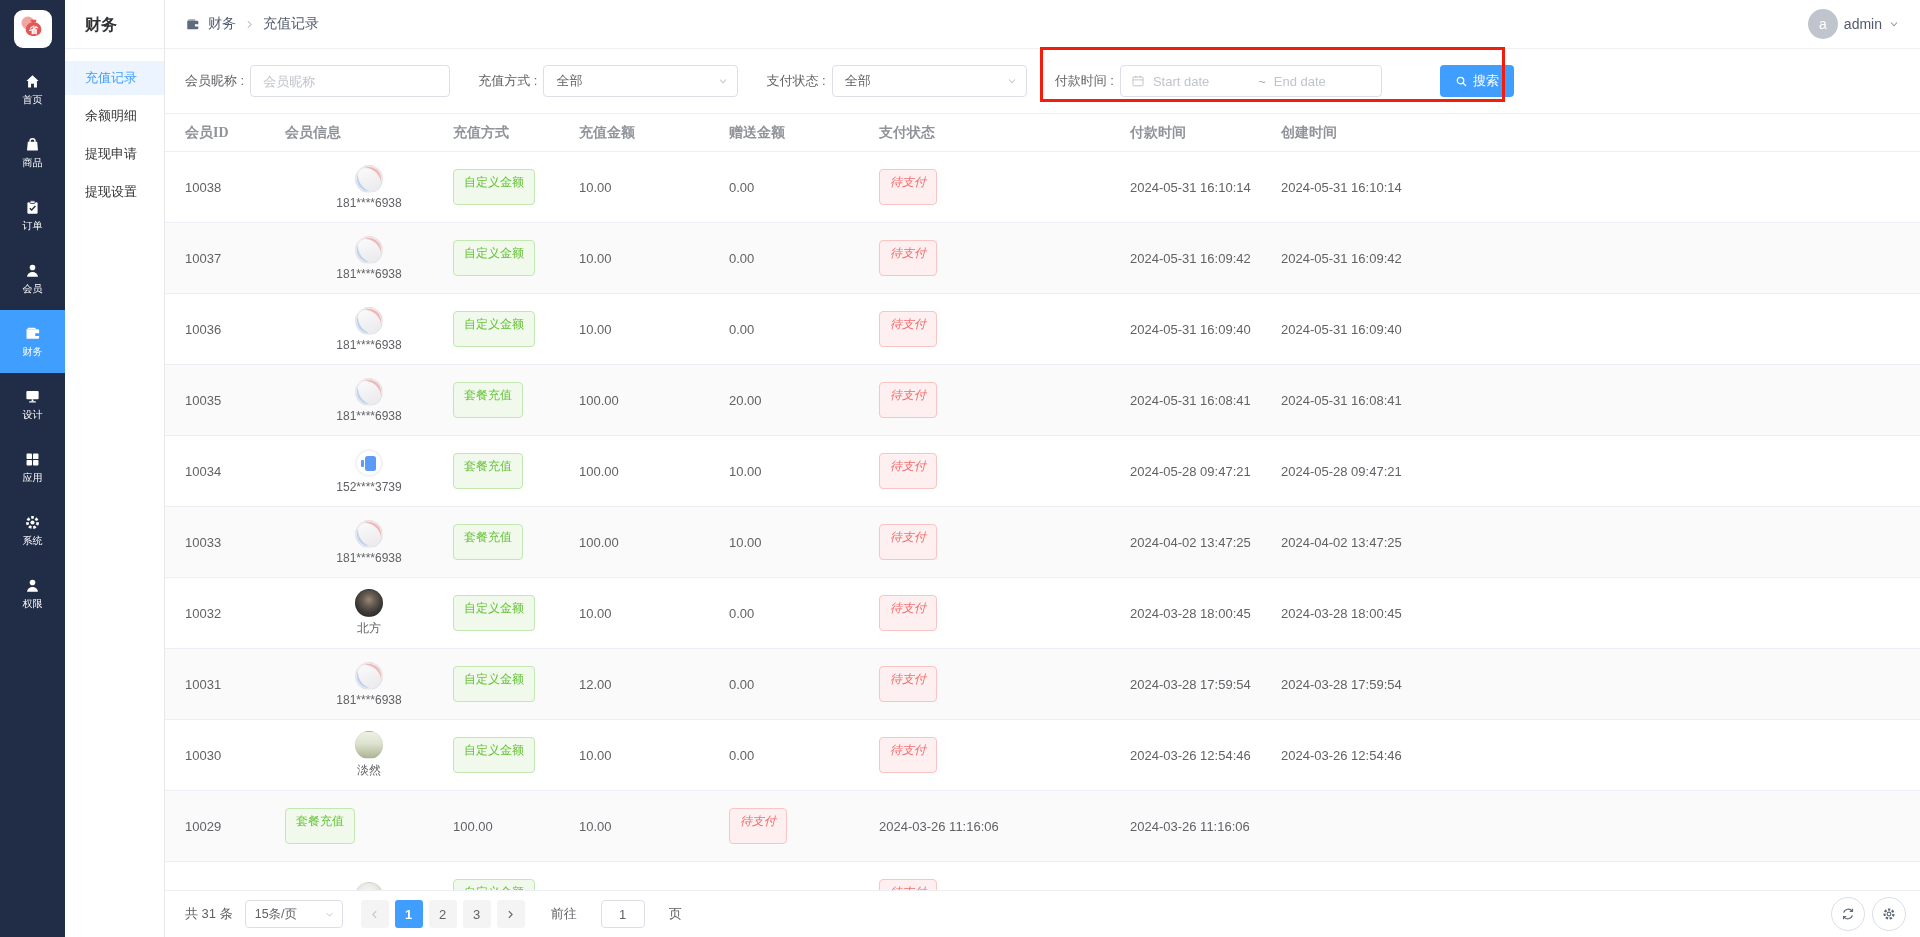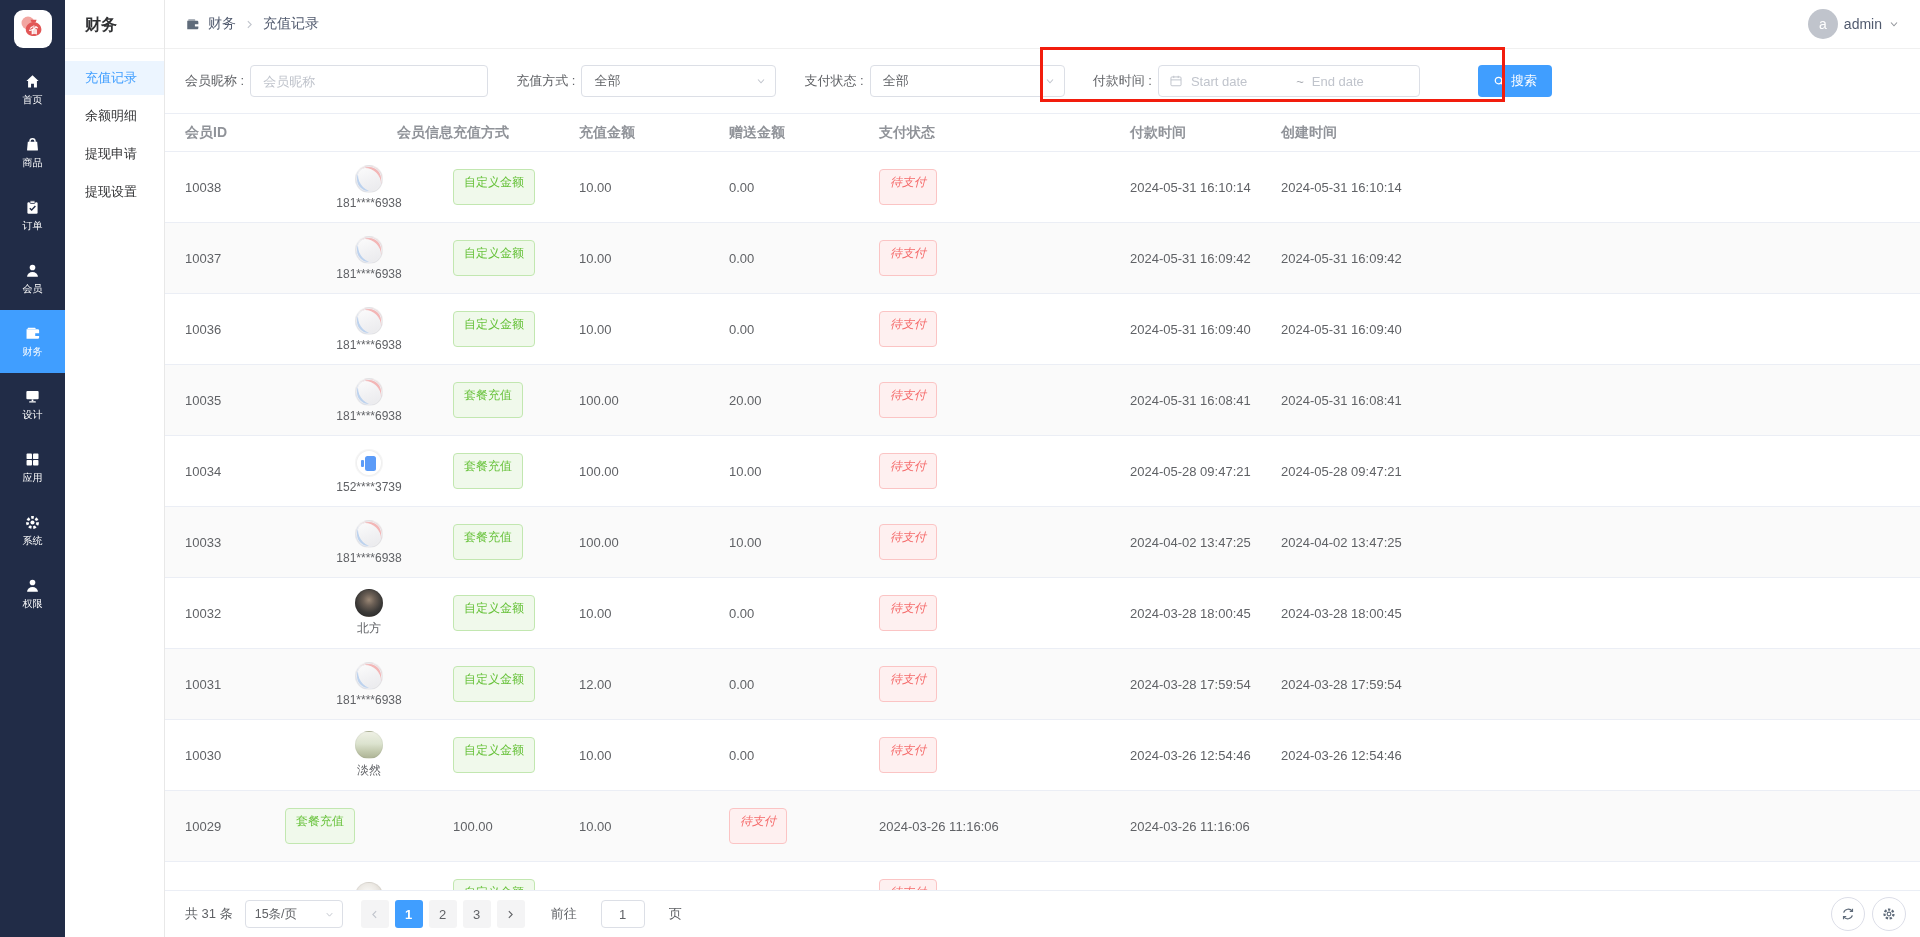--- a/index.html
+++ b/index.html
@@ -51,21 +51,21 @@
     display:flex; align-items:center; justify-content:center; font-size:14px;
   }
   .user-name { font-size:14px; color:#515a6e; }
   
   .filterbar {
     height:64px; display:flex; align-items:center; padding:0 20px; gap:28px; background:#fff;
   }
   .fgroup { display:flex; align-items:center; gap:6px; white-space:nowrap; }
   .flabel { font-size:13px; color:#606266; }
   .finput {
-    width:238px; height:32px; border:1px solid #dcdfe6; border-radius:4px; padding:0 12px;
+    width:200px; height:32px; border:1px solid #dcdfe6; border-radius:4px; padding:0 12px;
     font-size:13px; color:#606266; outline:none; font-family:inherit;
   }
   .finput::placeholder { color:#c0c4cc; }
   .fselect {
     width:195px; height:32px; border:1px solid #dcdfe6; border-radius:4px; padding:0 8px 0 12px;
     display:flex; align-items:center; justify-content:space-between; cursor:pointer; background:#fff;
   }
   .fselect .sval { font-size:13px; color:#606266; }
   .fdate {
     width:262px; height:32px; border:1px solid #dcdfe6; border-radius:4px; padding:0 10px;
@@ -79,23 +79,23 @@
     color:#fff; font-size:13px; display:flex; align-items:center; justify-content:center; gap:5px;
     cursor:pointer; font-family:inherit;
   }
   
   .thead-row, .trow {
     display:grid; grid-template-columns:100px 168px 126px 150px 150px 251px 151px 1fr;
     padding-left:20px; align-items:center;
   }
   .thead-row {
     height:39px; border-top:1px solid #ebeef5; border-bottom:1px solid #ebeef5;
-    color:#909399; font-size:14px; font-weight:600; background:#fff;
-  }
-  .thead-row .hc-info { text-align:right; }
+    color:#909399; font-size:14px; font-weight:600; background:#fff;font-family:Liberation Serif, serif;
+  }
+  .thead-row .hc-info { text-align:left; }
   .tbody { height:738px; overflow:hidden; background:#fff; }
   .trow { height:71px; border-bottom:1px solid #ebeef5; font-size:13px; color:#606266; background:#fff; }
   .trow.striped { background:#fafafa; }
   .c-info { display:flex; flex-direction:column; align-items:center; justify-content:center; gap:3px; }
   .avatar { width:28px; height:28px; border-radius:50%; display:block; position:relative; overflow:hidden; border:1px solid rgba(0,0,0,0.04); }
   .nickname { font-size:12px; color:#606266; }
   .tag {
     display:inline-block; height:36px; line-height:24px; padding:0 10px; border-radius:4px;
     font-size:12px; border:1px solid transparent;
   }

